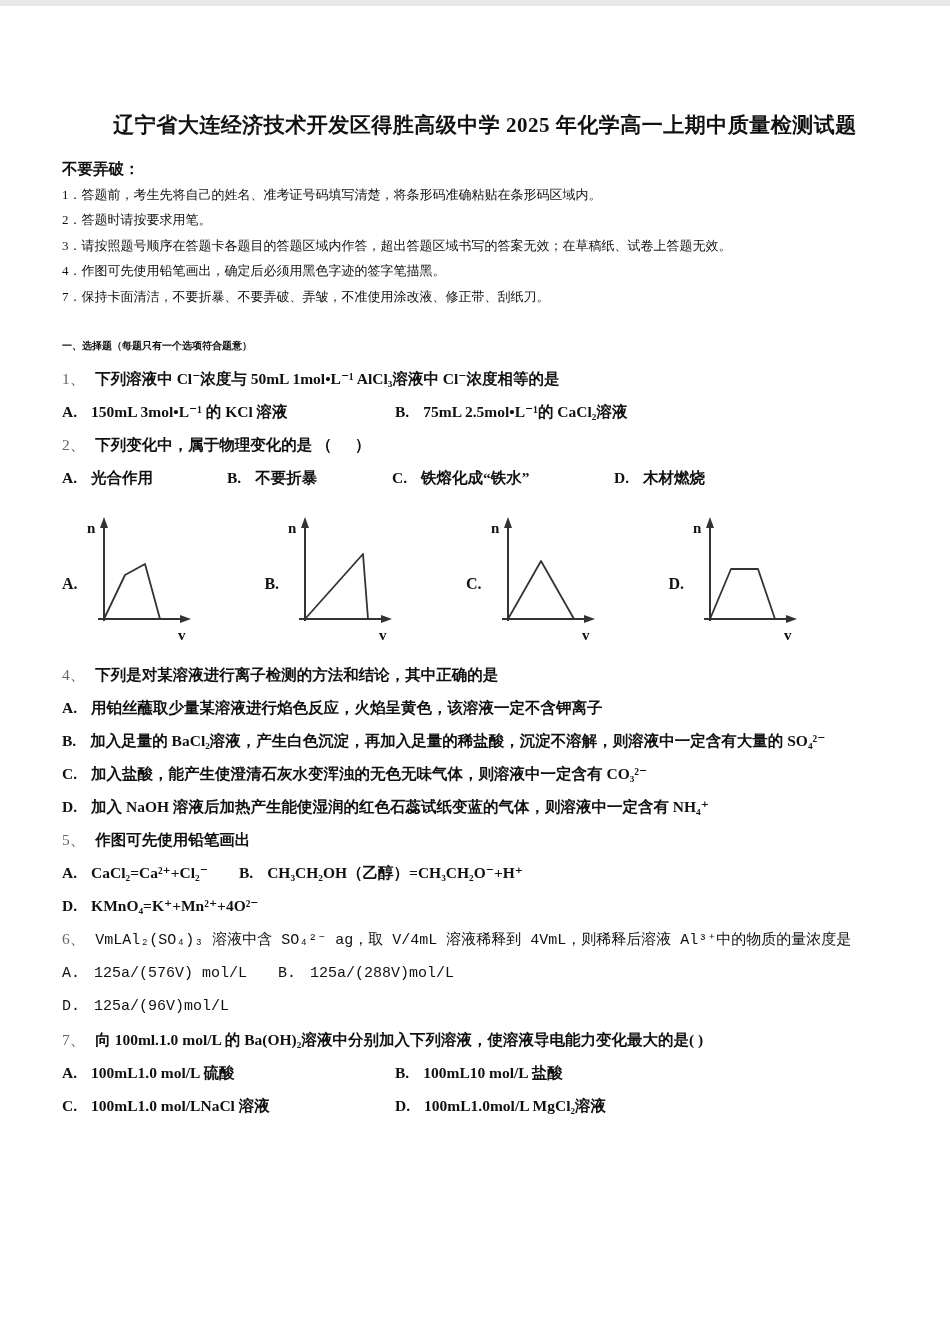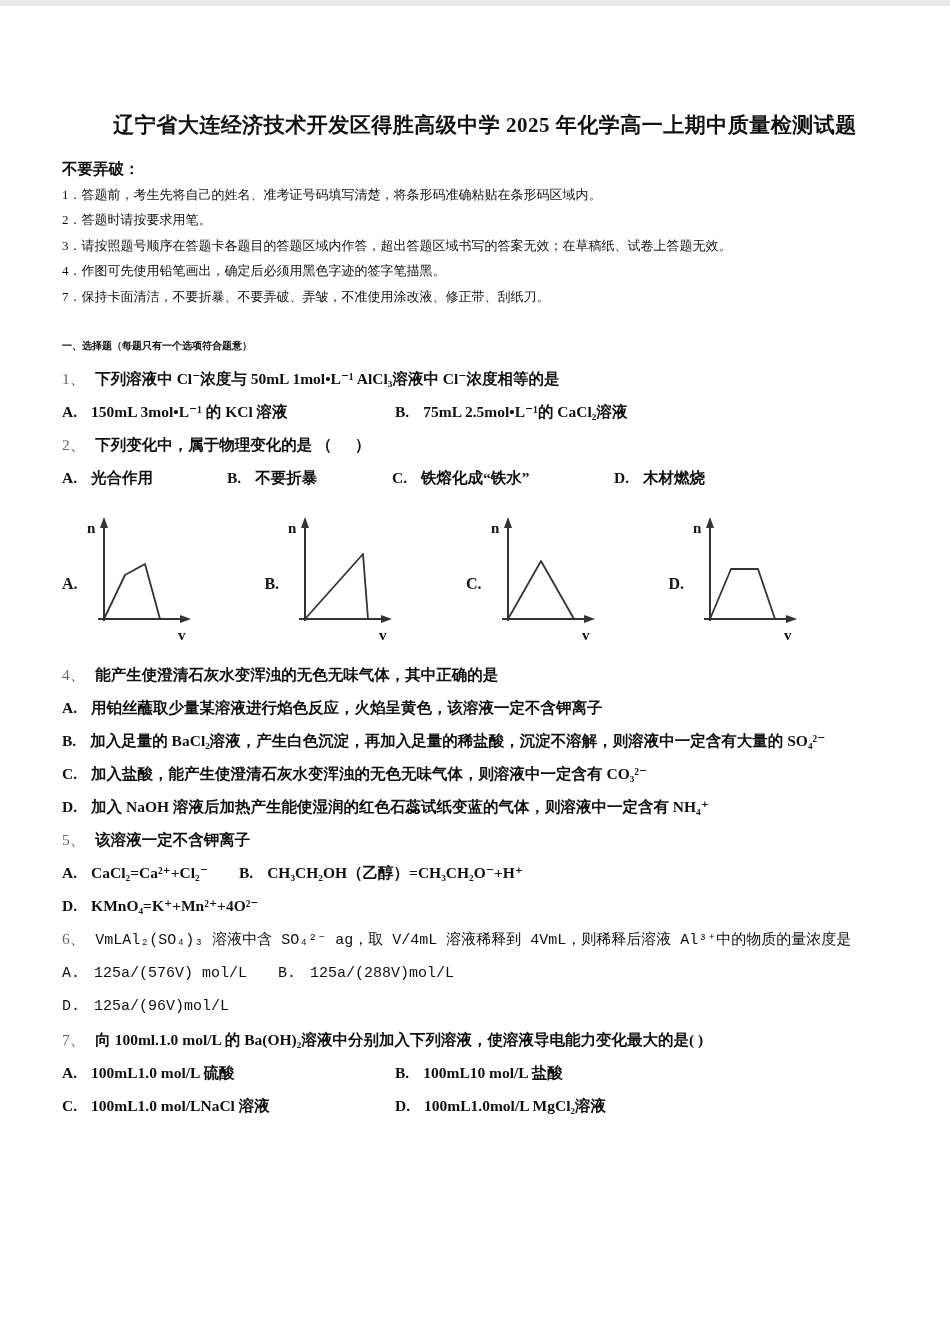--- a/index.html
+++ b/index.html
@@ -137,31 +137,31 @@
           <text class="alab" x="94" y="131">v</text>
           <polyline class="curve" points="20,110 41,60 68,60 85,110"></polyline>
         </svg>
       </div>
 
     </div>
   </div>
 
   <div>
     <div class="qline">
-      <span class="qnum">4、</span><span class="qtext">能产生使澄清石灰水变浑浊的无色无味气体，其中正确的是</span>
+      <span class="qnum">4、</span><span class="qtext">下列是对某溶液进行离子检测的方法和结论，其中正确的是</span>
     </div>
     <div class="optrow"><span class="olabel">A.</span><span class="opt">用铂丝蘸取少量某溶液进行焰色反应，火焰呈黄色，该溶液一定不含钾离子</span></div>
     <div class="optrow"><span class="olabel">B.</span><span class="opt">加入足量的 BaCl₂溶液，产生白色沉淀，再加入足量的稀盐酸，沉淀不溶解，则溶液中一定含有大量的 SO₄²⁻</span></div>
     <div class="optrow"><span class="olabel">C.</span><span class="opt">加入盐酸，能产生使澄清石灰水变浑浊的无色无味气体，则溶液中一定含有 CO₃²⁻</span></div>
     <div class="optrow"><span class="olabel">D.</span><span class="opt">加入 NaOH 溶液后加热产生能使湿润的红色石蕊试纸变蓝的气体，则溶液中一定含有 NH₄⁺</span></div>
   </div>
 
   <div>
     <div class="qline">
-      <span class="qnum">5、</span><span class="qtext">该溶液一定不含钾离子</span>
+      <span class="qnum">5、</span><span class="qtext">作图可先使用铅笔画出</span>
     </div>
     <div class="optrow inlinegap">
       <div class="opt"><span class="olabel">A.</span><span>CaCl₂=Ca²⁺+Cl₂⁻</span></div>
       <div class="opt"><span class="olabel">B.</span><span>CH₃CH₂OH（乙醇）=CH₃CH₂O⁻+H⁺</span></div>
     </div>
     <div class="optrow inlinegap">
       <div class="opt"><span class="olabel">D.</span><span>KMnO₄=K⁺+Mn²⁺+4O²⁻</span></div>
     </div>
   </div>
 

